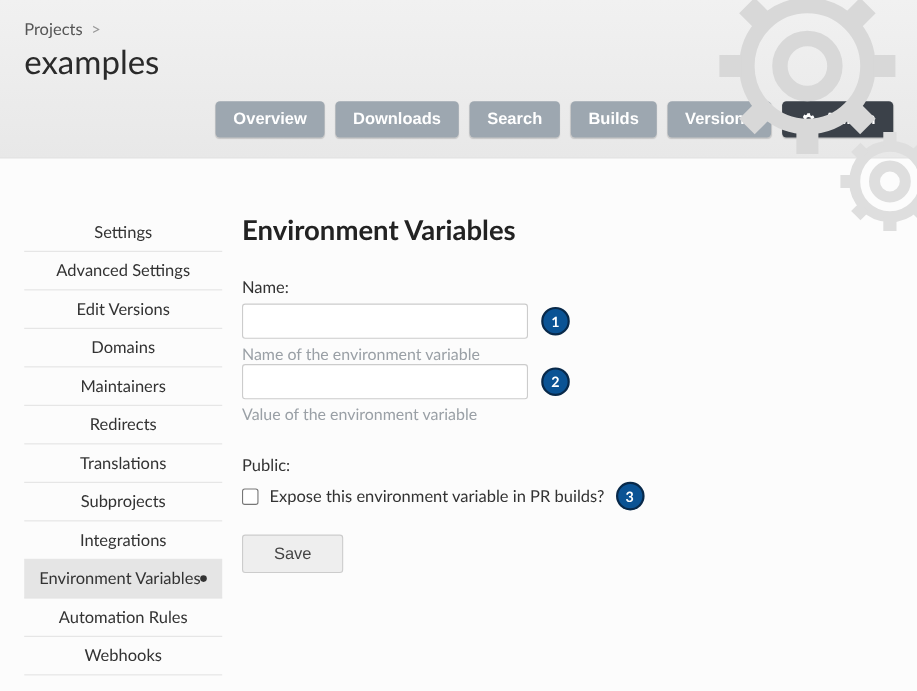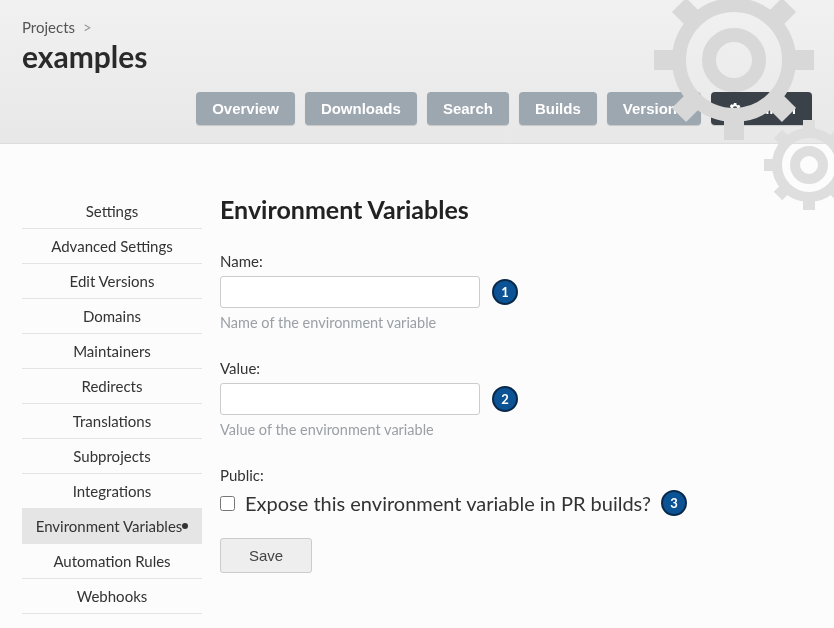--- a/index.html
+++ b/index.html
@@ -10,21 +10,21 @@
     border-bottom: 1px solid #ddd;
     padding: 18px 22px 18px 22px;
     position: relative;
   }
   .gears-bg {
     position: absolute; right: -30px; top: -30px; width: 260px; height: 260px; pointer-events: none;
   }
   .breadcrumb { font-size: 15px; color: #555; }
   .breadcrumb a { color: #555; text-decoration: none; }
   .breadcrumb .sep { color: #999; margin: 0 4px; }
-  .project-title { font-size: 30px; font-weight: 700; color: #2a2a2a; margin-top: 2px; }
+  .project-title { font-size: 30px; font-weight: 400; color: #2a2a2a; margin-top: 2px; }
 
   .tabbar { margin-top: 18px; display: flex; gap: 10px; justify-content: flex-end; }
   .tab-btn {
     background: #9da7b0;
     color: #fff;
     border: none;
     border-radius: 4px;
     padding: 8px 16px;
     font-size: 15px;
     font-weight: 600;
@@ -55,21 +55,21 @@
   .fld-label { font-size: 15px; color: #333; margin-bottom: 6px; margin-top: 28px; }
   .fld-row { display: flex; align-items: center; gap: 12px; }
   .text-input {
     width: 260px; height: 32px;
     border: 1px solid #ccc; border-radius: 3px;
     padding: 4px 8px; font-size: 14px;
   }
   .help-text { color: #9aa0a6; font-size: 14.5px; margin-top: 6px; }
   .checkbox-row { display: flex; align-items: center; gap: 10px; margin-top: 6px; }
   .checkbox-row input { width: 15px; height: 15px; }
-  .checkbox-row label { font-size: 20px; color: #333; }
+  .checkbox-row label { font-size: 15px; color: #333; }
 
   .save-btn {
     margin-top: 22px;
     background: #eee;
     border: 1px solid #ccc;
     border-radius: 3px;
     padding: 8px 28px;
     font-size: 15px; color: #444;
     cursor: pointer;
   }
@@ -182,21 +182,20 @@
   <div class="main">
     <h1>Environment Variables</h1>
 
     <div class="fld-label">Name:</div>
     <div class="fld-row">
       <input class="text-input" type="text" value="" style="">
       <div class="callout">1</div>
     </div>
     <div class="help-text">Name of the environment variable</div>
 
-    <div class="fld-label">Value:</div>
     <div class="fld-row">
       <input class="text-input" type="text" value="" style="">
       <div class="callout">2</div>
     </div>
     <div class="help-text">Value of the environment variable</div>
 
     <div class="fld-label">Public:</div>
     <div class="checkbox-row">
       <input type="checkbox" id="pubchk" style="">
       <label for="pubchk">Expose this environment variable in PR builds?</label>

